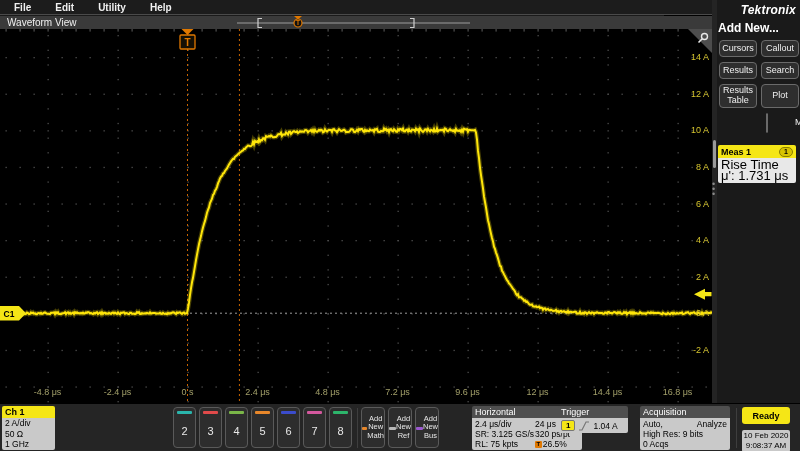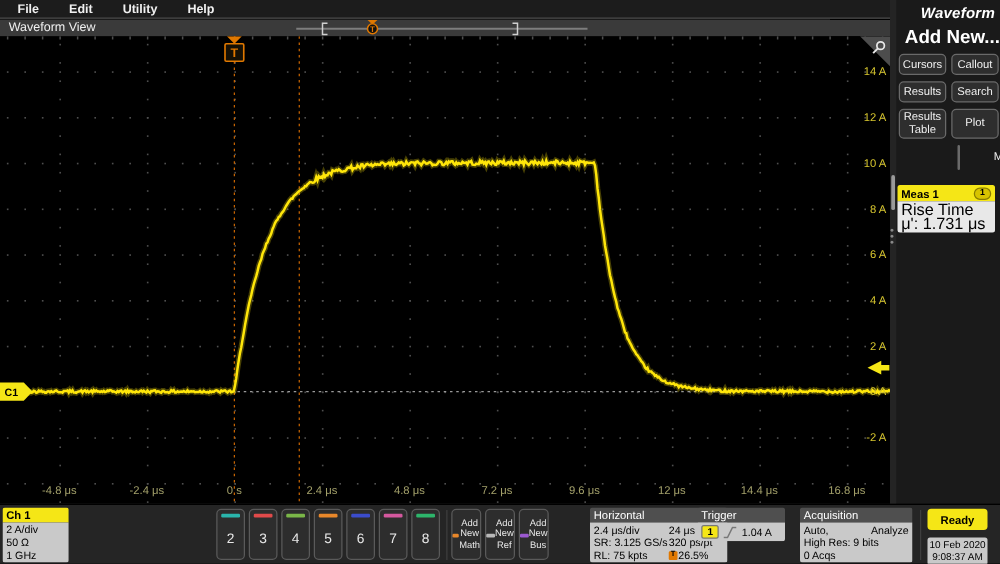--- a/index.html
+++ b/index.html
@@ -22,21 +22,21 @@
   
   .plot { position:absolute; left:0; top:29px; width:712px; height:374px; background:#000; }
 
   
   .sidebar { position:absolute; left:712px; top:0; width:88px; height:403px; background:#1a1a1a; }
   .divider { position:absolute; left:0; top:0; width:5px; height:403px; background:#242424; }
   .divider .thumb { position:absolute; left:1px; top:140px; width:3px; height:28px; background:#9a9a9a; border-radius:2px; }
   .divider .dots { position:absolute; left:0px; top:182px; color:#8a8a8a; font-size:9px; line-height:5px; letter-spacing:0; }
   .side-content { position:absolute; left:6px; top:0; width:82px; }
   .logo { text-align:right; padding:3px 4px 0 0; color:#fff; font-size:12px; font-weight:bold; letter-spacing:0.2px; font-style:italic; }
-  .addnew-hdr { text-align:right; color:#fff; font-size:15px; font-weight:bold; margin-top:4px; }
+  .addnew-hdr { text-align:left; color:#fff; font-size:12px; font-weight:bold; margin-top:4px; }
   .btn-grid { display:grid; grid-template-columns:38px 38px; gap:5px 4px; margin-top:5px; margin-left:1px; }
   .sbtn { background:#2e2e2e; border:1px solid #6a6a6a; border-radius:4px; color:#f0f0f0;
           font-size:9px; display:flex; align-items:center; justify-content:center; text-align:center;
           white-space:pre-line; line-height:1.1; cursor:pointer; }
   .h17 { height:17px; } .h24 { height:24px; } .h20 { height:20px;margin-left:47px; }
   .meas-panel { margin-top:12px; width:78px; }
   .meas-hdr { background:#f5e616; height:13px; display:flex; align-items:center; padding:0 3px;
               border-radius:2px 2px 0 0; }
   .meas-hdr .t { color:#000; font-size:9px; font-weight:bold; flex:1; }
   .meas-pill { background:#d8c400; border:1px solid #8a7d00; color:#000; font-size:7px; font-weight:bold;
@@ -987,21 +987,21 @@
       </g>
     </svg>
   </div>
 
   <div class="sidebar">
     <div class="divider">
       <div class="thumb"></div>
       <div class="dots">•<br>•<br>•</div>
     </div>
     <div class="side-content">
-      <div class="logo">Waveform</div>
+      <div class="logo">Tektronix</div>
       <div class="addnew-hdr">Add New...</div>
       <div class="btn-grid">
         <div class="sbtn h17">Cursors</div>
         <div class="sbtn h17">Callout</div>
         <div class="sbtn h17">Results</div>
         <div class="sbtn h17">Search</div>
         <div class="sbtn h24">Results
 Table</div>
         <div class="sbtn h24">Plot</div>
         <div class="sbtn h20">

